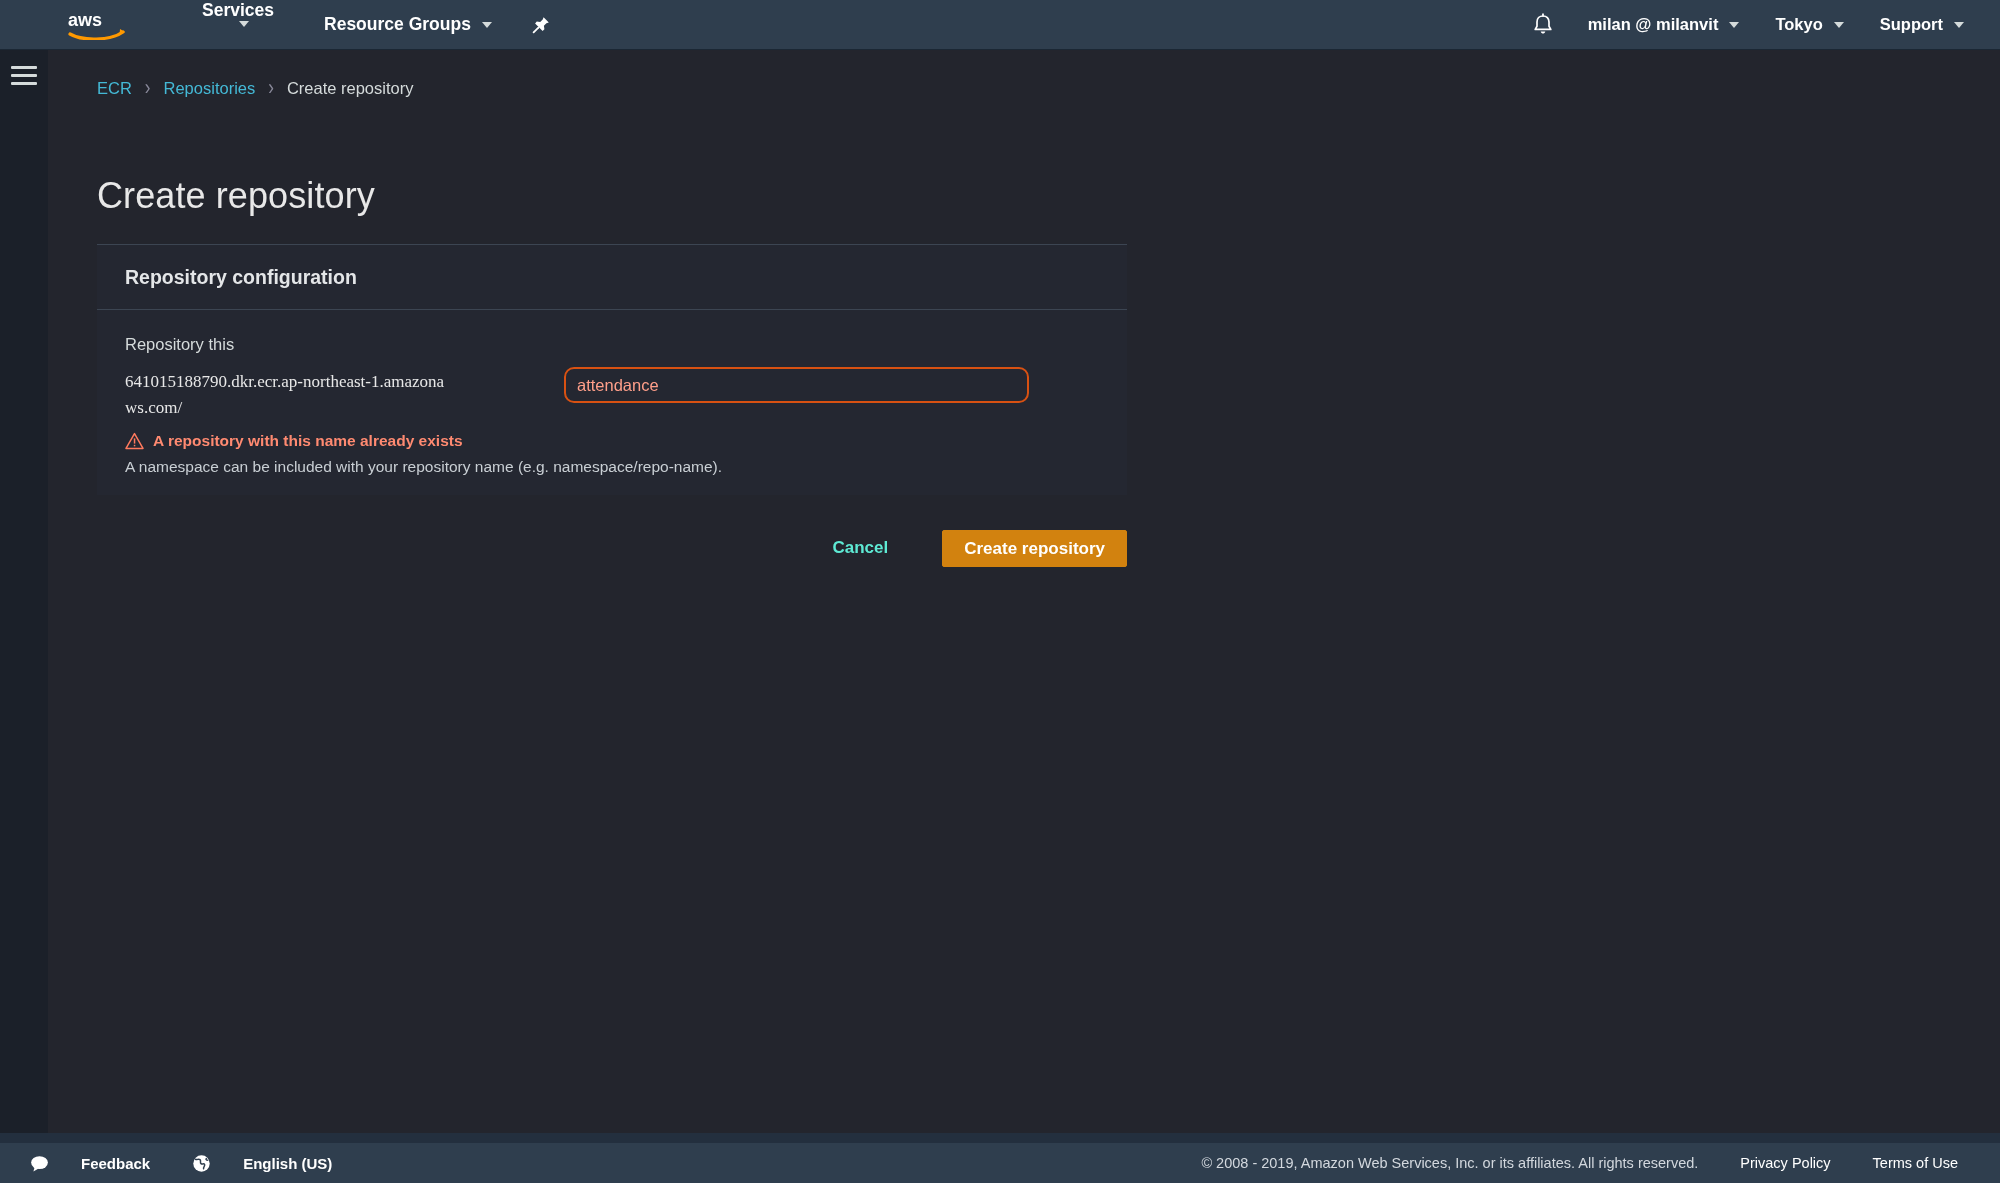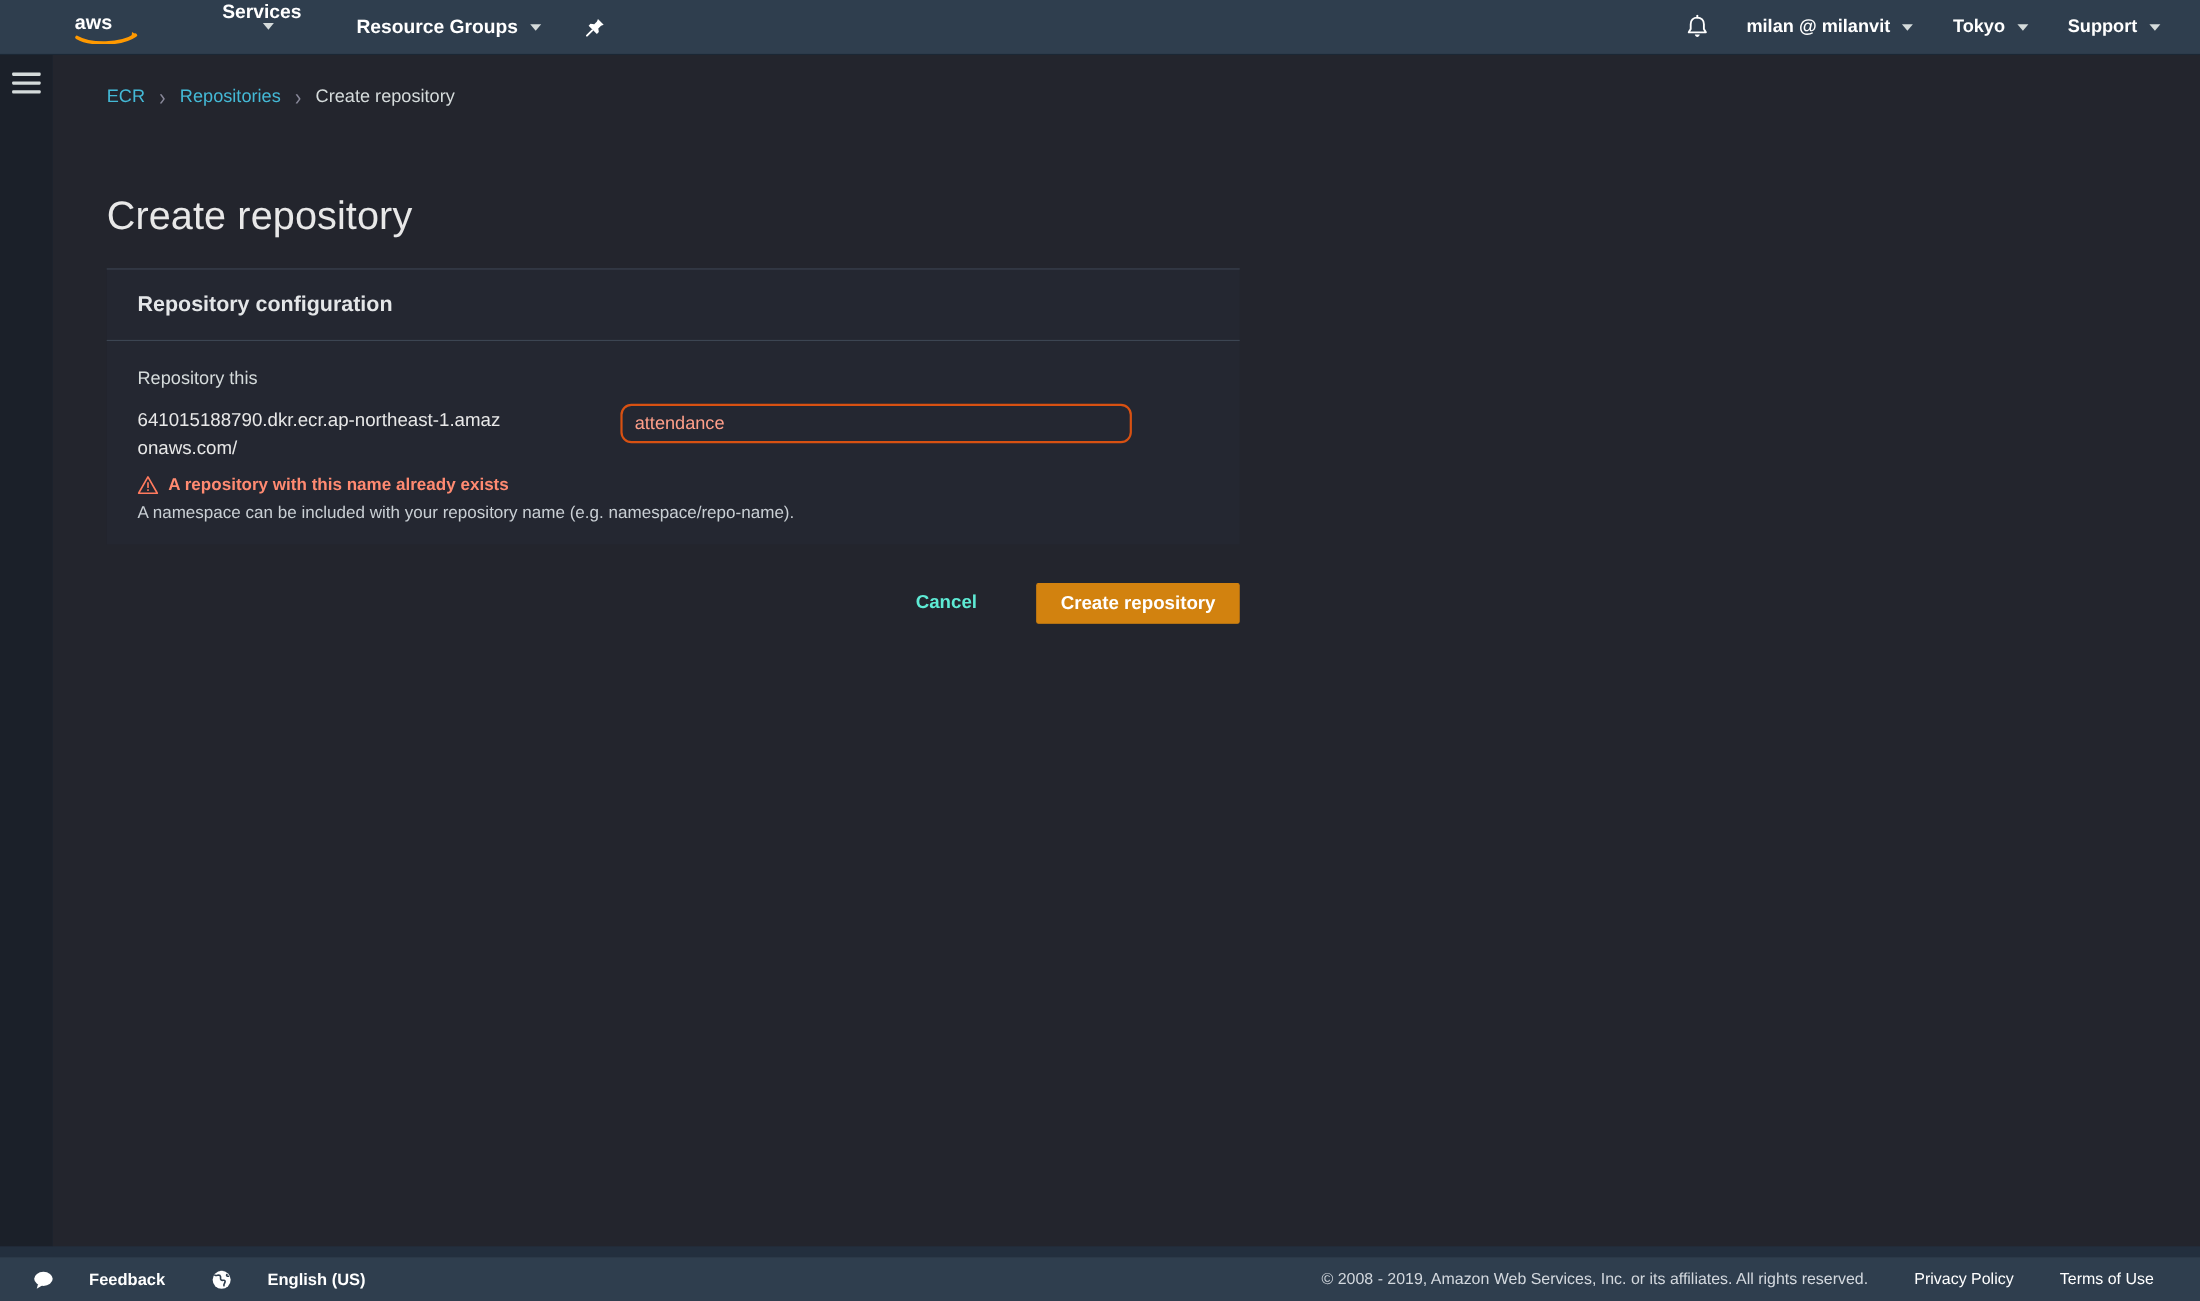--- a/index.html
+++ b/index.html
@@ -169,20 +169,21 @@
     height: 185px;
   }
   .field-label {
     font-size: 16.5px;
     color: #d5dbdb;
     margin-bottom: 13px;
   }
   .field-row {
     display: flex;
     align-items: flex-start;
+    font-family: Liberation Serif, serif;
   }
   .registry-prefix {
     font-size: 17px;
     color: #e8e8e8;
     line-height: 1.5;
     width: 330px;
     word-break: break-all;
     padding-top: 2px;
   }
   .name-input {

